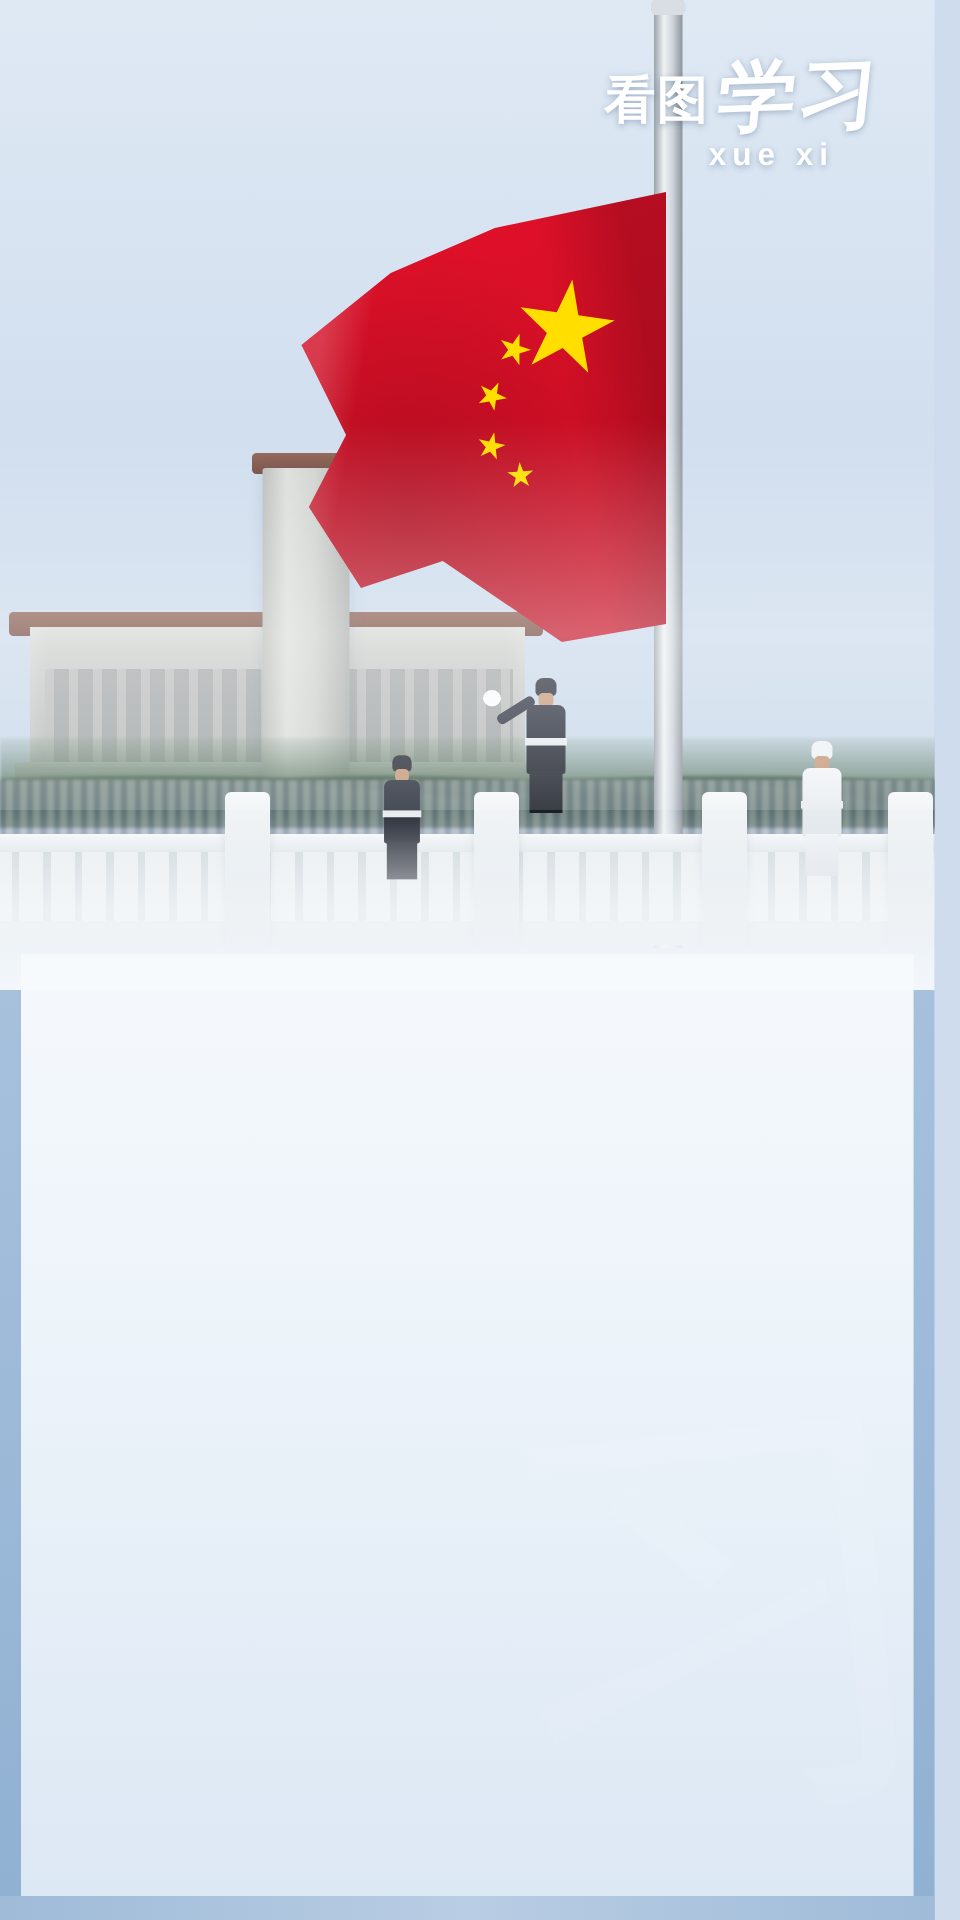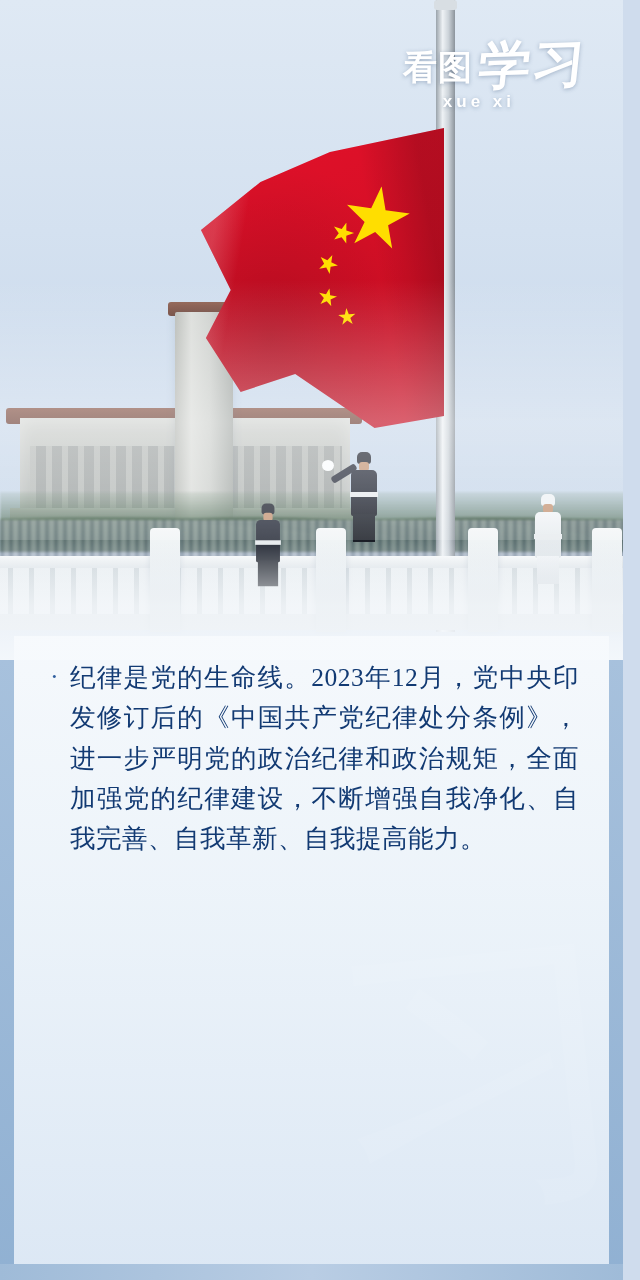--- a/index.html
+++ b/index.html
@@ -79,25 +79,25 @@
   }
   .logo-xuexi-cn {
     font-family: "Liberation Serif", serif;
     font-weight: bold;
     font-size: 52px;
     line-height: .88;
     letter-spacing: 2px;
     transform: skewX(-8deg) rotate(-2deg);
   }
   .logo-pinyin {
-    font-size: 17px;
+    font-size: 21px;
     font-weight: bold;
     letter-spacing: 4px;
     margin-top: 4px;
-    margin-right: 72px;
+    margin-right: 31px;
   }
 
   
   .photo {
     position: absolute;
     top: 0; left: 0;
     width: 640px;
     height: 660px;
     overflow: hidden;
   }
@@ -493,18 +493,17 @@
   <div class="logo">
     <div class="logo-row">
       <span class="logo-kantu">看图</span>
       <span class="logo-xuexi-cn">学习</span>
     </div>
     <div class="logo-pinyin">xue xi</div>
   </div>
 
   <div class="text-panel">
     <ul class="bullets">
-      <li class="bullet">纪律是党的生命线。2023年12月，党中央印发修订后的《中国共产党纪律处分条例》，进一步严明党的政治纪律和政治规矩，全面加强党的纪律建设，不断增强自我净化、自我完善、自我革新、自我提高能力。</li>
     </ul>
   </div>
 
 
 </div>
 
 </body></html>

